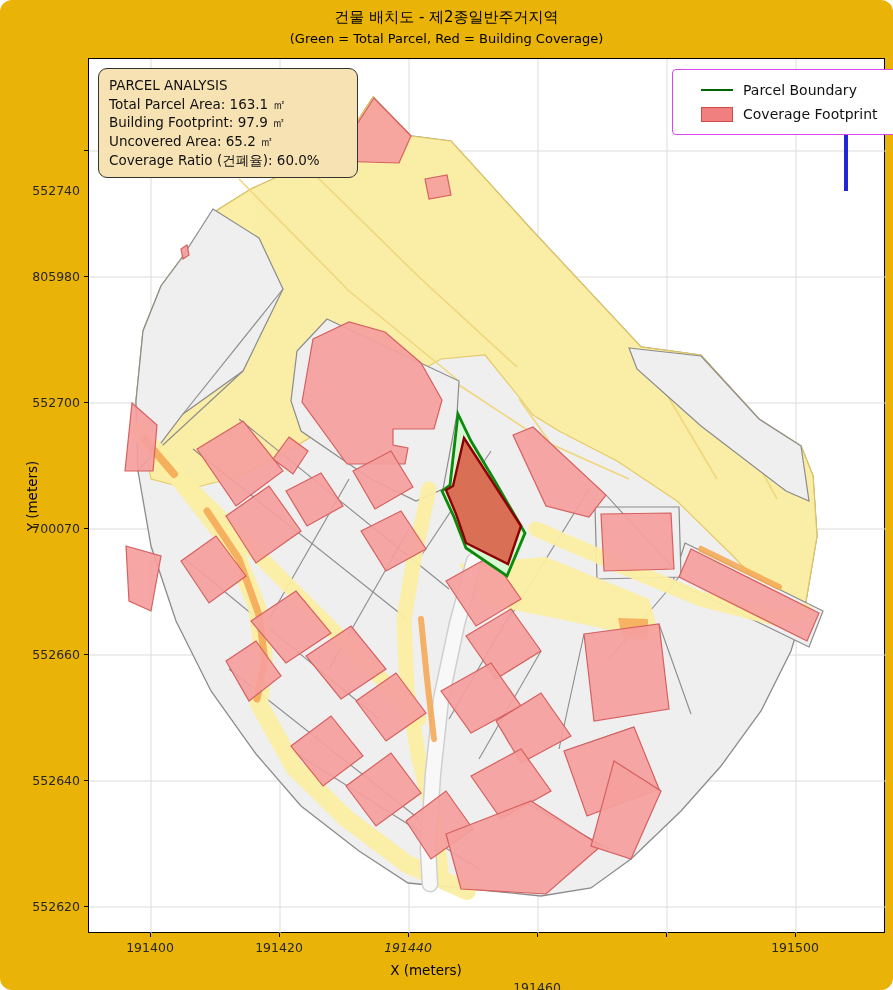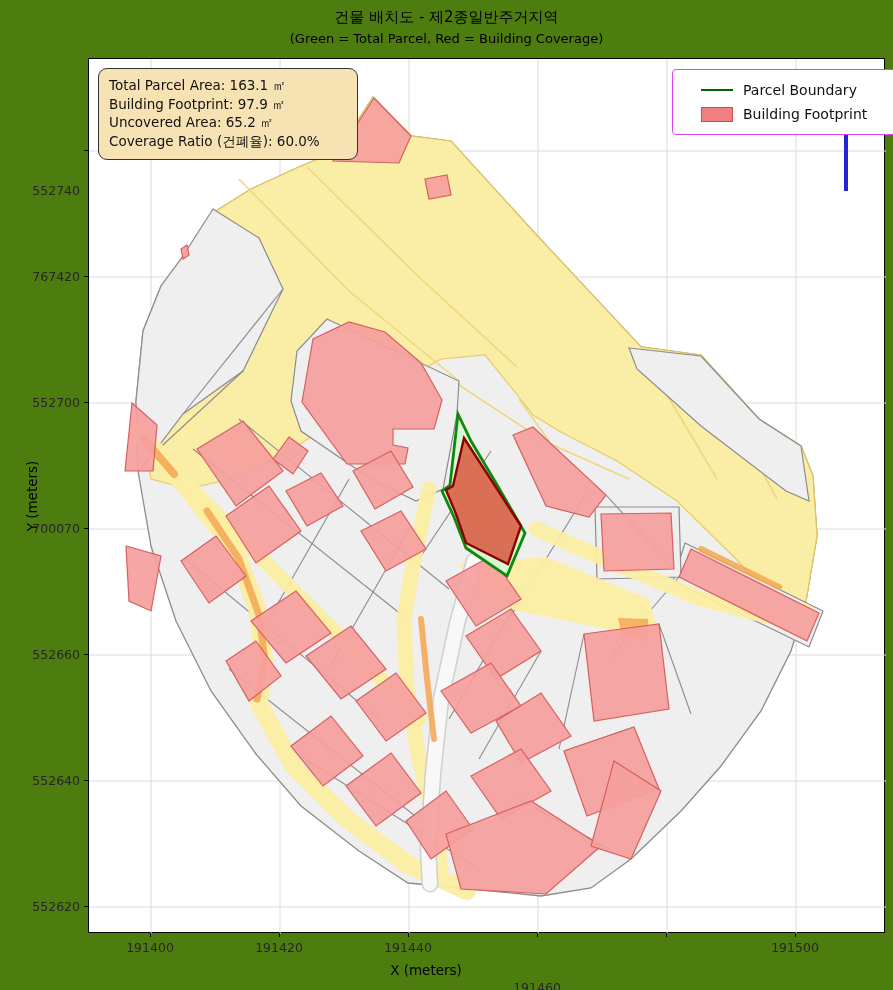--- a/index.html
+++ b/index.html
@@ -1,17 +1,17 @@
 <!DOCTYPE html>
 <html><head>
 <meta charset="utf-8">
 <style>
   html,body{margin:0;padding:0;background:#ffffff;}
   body{font-family:"DejaVu Sans","Liberation Sans",sans-serif;}
-  #canvas{position:relative;width:893px;height:990px;background:#4d7c0f;overflow:hidden;}
+  #canvas{position:relative;width:893px;height:990px;background:#eab308;overflow:hidden;border-radius:12px;}
   .title-line{position:absolute;left:0;width:893px;text-align:center;color:#000;}
   #title1{top:8px;font-size:15px;}
   #title2{top:31px;font-size:13px;}
   #plot{position:absolute;left:88px;top:58px;width:797px;height:875px;border:1.2px solid #000;box-sizing:border-box;background:#ffffff;}
   #mapsvg{position:absolute;left:0;top:0;}
   .ticklab{position:absolute;font-size:12.5px;color:#262626;white-space:nowrap;}
   .xtick{transform:translateX(-50%);}
   .ytick{text-align:right;width:60px;transform:translateY(-50%);}
   .tickmark{position:absolute;background:#000;}
   #xlabel{position:absolute;left:0;width:852px;top:962px;text-align:center;font-size:13.5px;color:#000;}
@@ -164,34 +164,35 @@
       </g>
 
       <g>
         <line x1="757" y1="132" x2="757" y2="62" stroke="#2525D8" stroke-width="4"></line>
         <polygon points="750,64 764,64 757,44" fill="#A9ABEE"></polygon>
         <text x="757" y="32" text-anchor="middle" font-size="20" fill="#9F9FE8" opacity="0.9">N</text>
       </g>
     </svg>
 
     <div id="infobox">
+      <div>PARCEL ANALYSIS</div>
       <div>Total Parcel Area: 163.1 ㎡</div>
       <div>Building Footprint: 97.9 ㎡</div>
       <div>Uncovered Area: 65.2 ㎡</div>
       <div>Coverage Ratio (건폐율): 60.0%</div>
     </div>
 
     <div id="legend">
       <div class="legrow">
         <span class="legline"></span>
         <span class="legtext">Parcel Boundary</span>
       </div>
       <div class="legrow">
         <span class="legpatch"></span>
-        <span class="legtext">Building Footprint</span>
+        <span class="legtext">Coverage Footprint</span>
       </div>
     </div>
   </div>
 
   <div class="tickmark" style="left:150px;top:933px;width:1px;height:4px;"></div>
   <div class="tickmark" style="left:279px;top:933px;width:1px;height:4px;"></div>
   <div class="tickmark" style="left:408px;top:933px;width:1px;height:4px;"></div>
   <div class="tickmark" style="left:537px;top:933px;width:1px;height:4px;"></div>
   <div class="tickmark" style="left:666px;top:933px;width:1px;height:4px;"></div>
   <div class="tickmark" style="left:795px;top:933px;width:1px;height:4px;"></div>
@@ -199,27 +200,27 @@
   <div class="tickmark" style="left:84px;top:150px;width:4px;height:1px;"></div>
   <div class="tickmark" style="left:84px;top:276px;width:4px;height:1px;"></div>
   <div class="tickmark" style="left:84px;top:402px;width:4px;height:1px;"></div>
   <div class="tickmark" style="left:84px;top:528px;width:4px;height:1px;"></div>
   <div class="tickmark" style="left:84px;top:654px;width:4px;height:1px;"></div>
   <div class="tickmark" style="left:84px;top:780px;width:4px;height:1px;"></div>
   <div class="tickmark" style="left:84px;top:906px;width:4px;height:1px;"></div>
 
   <div class="ticklab xtick" style="left:150px;top:940px;">191400</div>
   <div class="ticklab xtick" style="left:279px;top:940px;">191420</div>
-  <div class="ticklab xtick" style="left:408px;top:940px;">191440</div>
+  <div class="ticklab xtick" style="left:408px;top:940px;font-style:italic;">191440</div>
   <div class="ticklab xtick" style="left:537px;top:940px;margin-top:40px;">191460</div>
   <div class="ticklab xtick" style="left:666px;top:940px;margin-top:48px;">191480</div>
   <div class="ticklab xtick" style="left:795px;top:940px;">191500</div>
 
   <div class="ticklab ytick" style="left:20px;top:150px;margin-top:40px;">552740</div>
-  <div class="ticklab ytick" style="left:20px;top:276px;">767420</div>
+  <div class="ticklab ytick" style="left:20px;top:276px;">805980</div>
   <div class="ticklab ytick" style="left:20px;top:402px;">552700</div>
   <div class="ticklab ytick" style="left:20px;top:528px;">700070</div>
   <div class="ticklab ytick" style="left:20px;top:654px;">552660</div>
   <div class="ticklab ytick" style="left:20px;top:780px;text-align:right;">552640</div>
   <div class="ticklab ytick" style="left:20px;top:906px;">552620</div>
 
   <div id="xlabel">X (meters)</div>
   <div id="ylabel">Y (meters)</div>
 </div>
 

